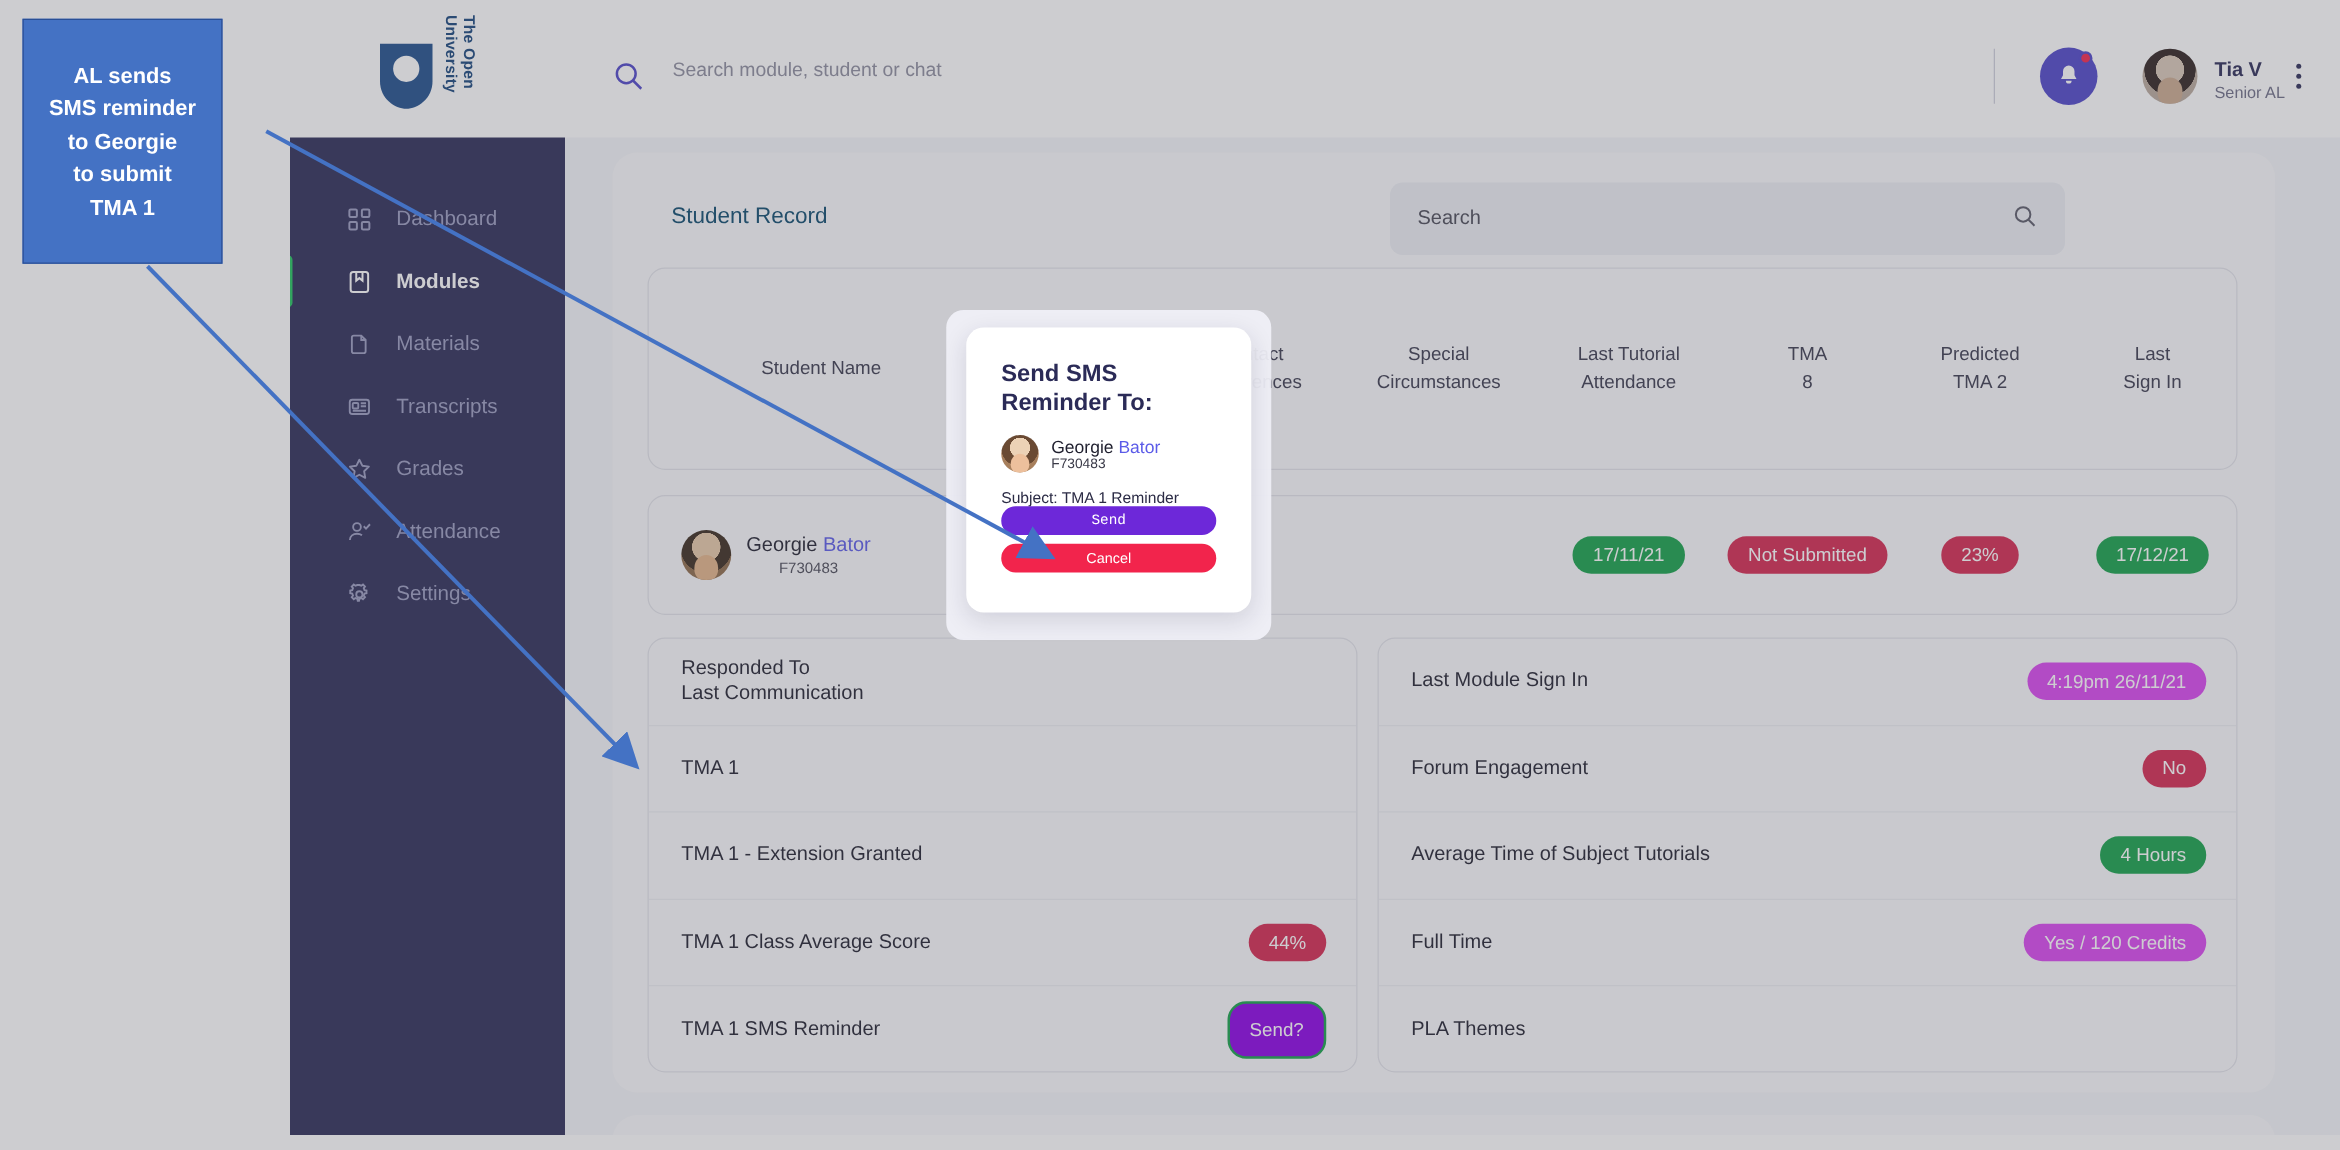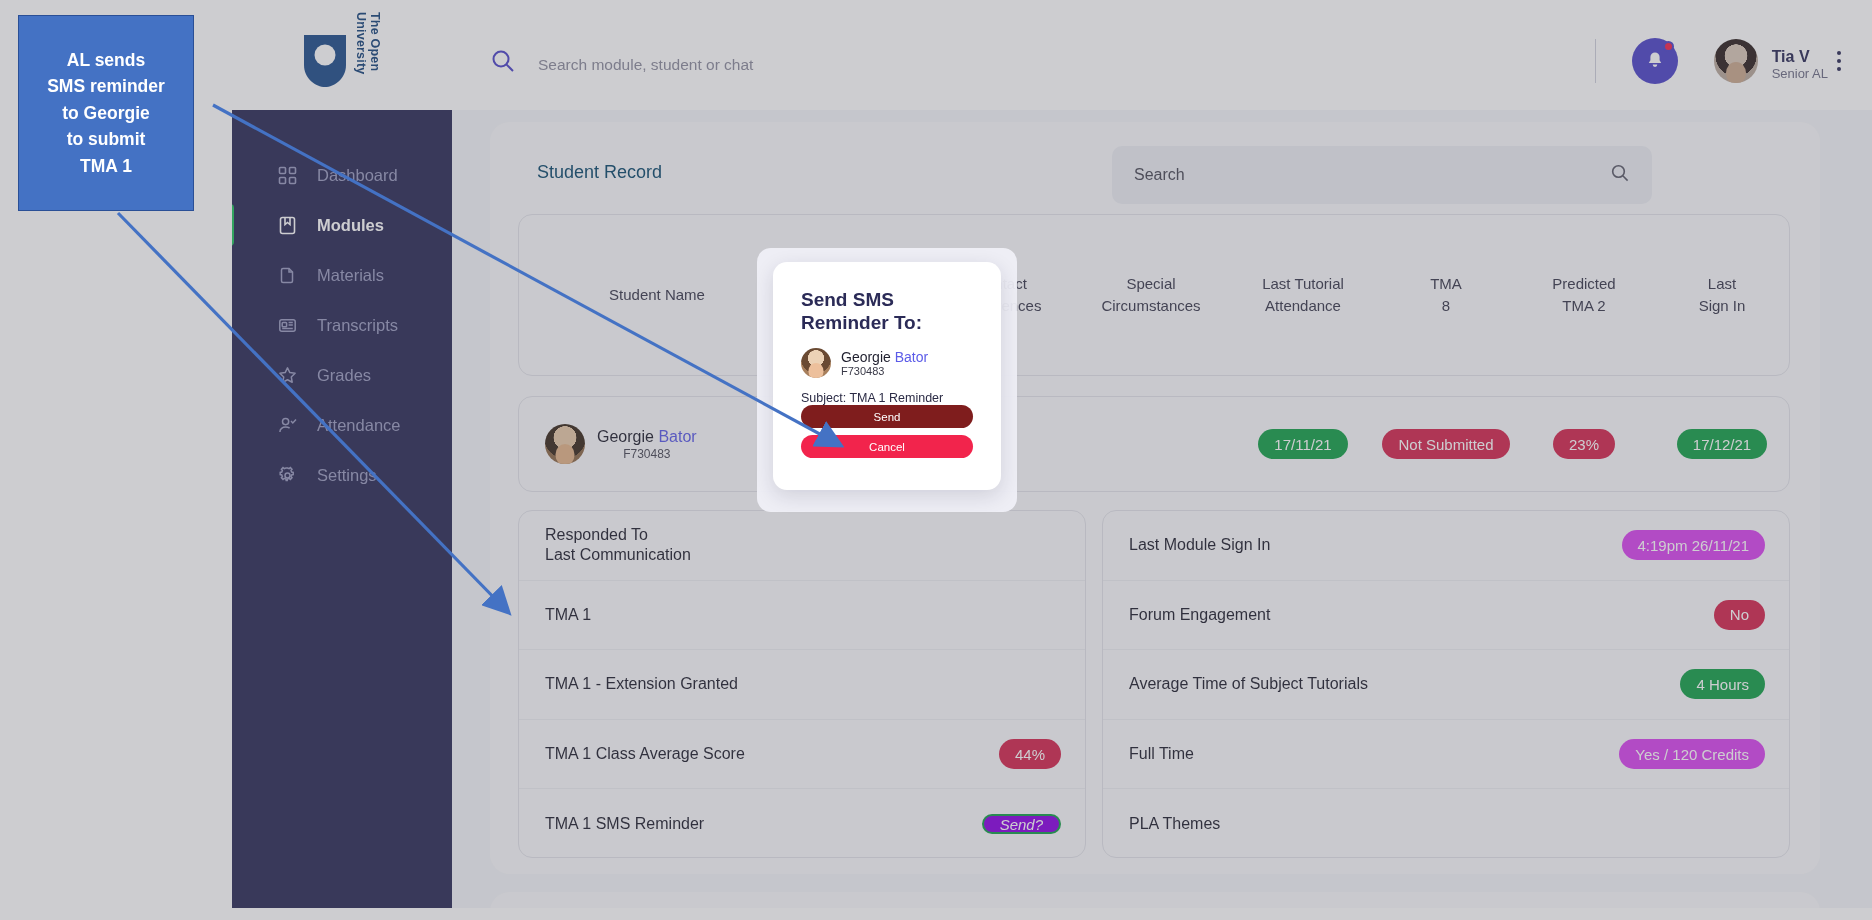--- a/index.html
+++ b/index.html
@@ -53,21 +53,21 @@
   .nav-ico svg { display:block; }
   .nav-label { white-space: nowrap; }
 
   
   .topbar {
     position: absolute; left: 220px; top: 0;
     width: 1420px; height: 98px;
     background: #ffffff;
     display: flex; align-items: center;
   }
-  .topbar-search { display: flex; align-items: flex-end; gap: 22px; padding-left: 38px; flex: 1; }
+  .topbar-search { display: flex; align-items: flex-start; gap: 22px; padding-left: 38px; flex: 1; }
   .search-glyph { width: 26px; height: 26px; }
   .search-input-top {
     border: none; outline: none; background: transparent;
     font-family: inherit; font-size: 15.5px; color: #3b3b4f;
     width: 640px;
   }
   .search-input-top::placeholder { color: #8d8d9e; }
   .topbar-divider { width: 1px; height: 44px; background: #cfd0dc; margin-right: 36px; }
   .bell-wrap { position: relative; width: 46px; height: 46px; margin-right: 36px; cursor:pointer; }
   .bell-circle {
@@ -156,21 +156,21 @@
   .stu-id { font-size: 12px; color: #4a4a58; margin-top: 1px; }
 
   .badge {
     display: inline-flex; align-items: center; justify-content: center;
     height: 30px; padding: 0 16px; border-radius: 15px;
     font-size: 15px; color: #ffffff; white-space: nowrap;
   }
   .b-red    { background: #d4274f; }
   .b-green  { background: #15a14a; }
   .b-purple { background: #d946ef; }
-  .b-purple-out { background: #8c00e6; border: 2px solid #15a14a; height: 20px; font-style: italic; }
+  .b-purple-out { background: #8c00e6; border: 2px solid #15a14a; height: 46px; }
 
   
   .panel {
     position: absolute; top: 388px;
     height: 348px;
     border: 1px solid #e2e3ea; border-radius: 14px; background: #fafafc;
     overflow: hidden;
   }
   .panel-left  { left: 28px;  width: 568px; }
   .panel-right { left: 612px; width: 688px; }
@@ -218,27 +218,27 @@
   }
   .modal-name { font-size: 14px; color: #1f1f2e; line-height: 1.15; }
   .modal-name b { color: #5b5be8; font-weight: 400; }
   .modal-id { font-size: 11px; color: #3a3a48; }
   .modal-subject { font-size: 12.5px; color: #2b2b45; }
   .mbtn {
     display: block; width: 100%; height: 23px; border: none; border-radius: 12px;
     color: #fff; font-family: inherit; font-size: 11.5px; cursor: pointer;
     margin-bottom: 7px;
   }
-  .mbtn-send   { background: #7f1d1d; }
+  .mbtn-send   { background: #6d28d9; font-family: Liberation Mono, monospace; }
   .mbtn-cancel { background: #f2244c; }
 
   
   .callout {
     position: absolute; left: 18px; top: 15px;
-    width: 176px; height: 196px;
+    width: 160px; height: 196px;
     background: #4472c4; border: 1px solid #2a4f96;
     display: flex; align-items: center; justify-content: center;
     color: #ffffff; font-weight: 700; font-size: 17.5px;
     line-height: 1.52; text-align: center; white-space: pre-line;
   }
   svg.arrows { position: absolute; left:0; top:0; width: 1872px; height: 920px; pointer-events: none; }
 </style>
 </head>
 <body>
 

